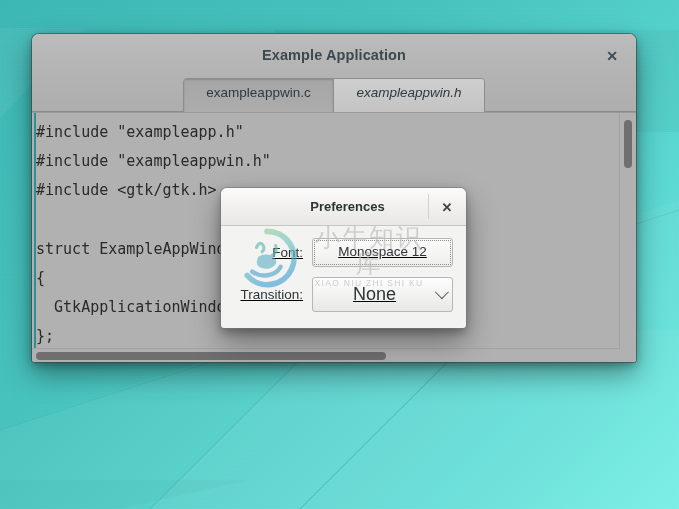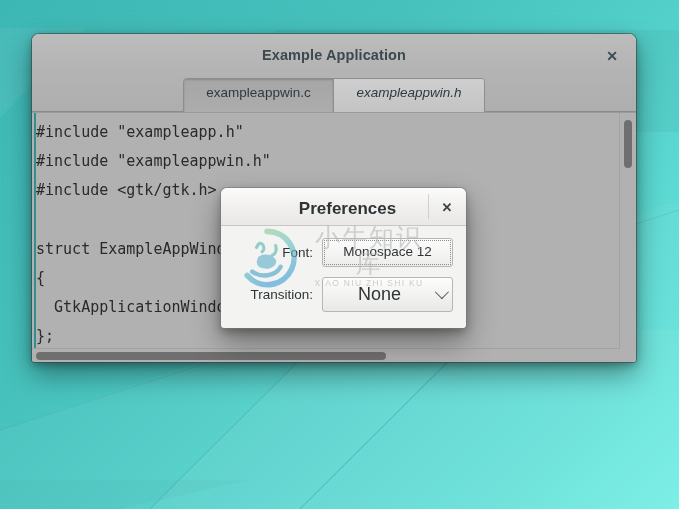--- a/index.html
+++ b/index.html
@@ -220,21 +220,21 @@
     flex: 0 0 auto;
     background: linear-gradient(to bottom, #fbfbfa 0%, #f0efed 55%, #e9e8e6 100%);
     border-bottom: 1px solid #c8c6c3;
     box-sizing: border-box;
   }
   #prefs-title {
     position: absolute;
     left: 0; right: 0;
     top: 11px;
     text-align: center;
-    font-size: 17px;
+    font-size: 13px;
     font-weight: bold;
     color: #2e3436;
     padding-left: 8px;
   }
   #prefs-close {
     position: absolute;
     right: 8px;
     top: 9px;
     width: 22px;
     height: 20px;
@@ -252,22 +252,23 @@
     right: 37px;
     top: 6px;
     bottom: 6px;
     width: 1px;
     background: #d2d0cd;
   }
 
   #prefs-body {
     position: relative;
     flex: 1 1 auto;
-    padding: 12px 13px 0 23px;
-    box-sizing: border-box;
+    padding: 12px 13px 0 13px;
+    box-sizing: border-box;
+    text-decoration: underline;
   }
   .pref-row {
     display: flex;
     align-items: center;
     margin-bottom: 10px;
   }
   .pref-label {
     font-size: 13.5px;
     color: #2e3436;
     text-align: right;

